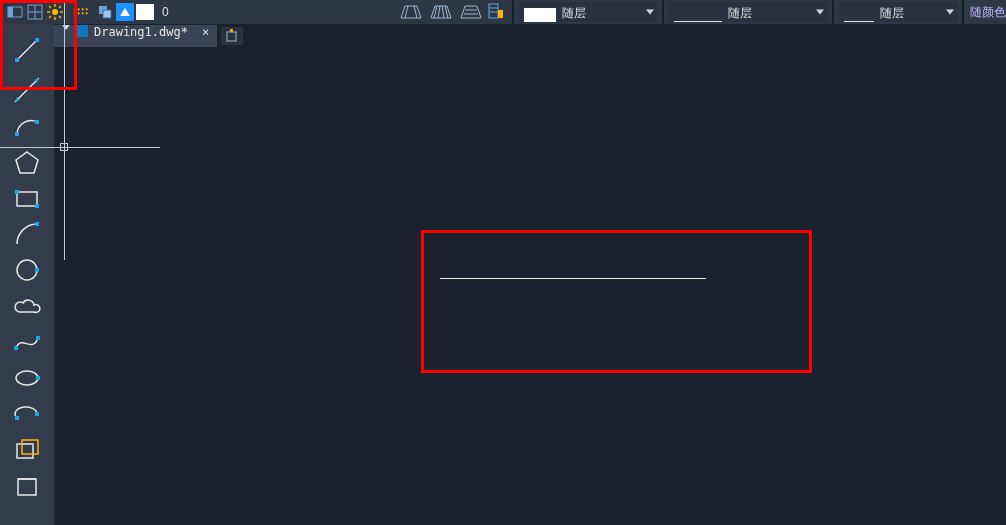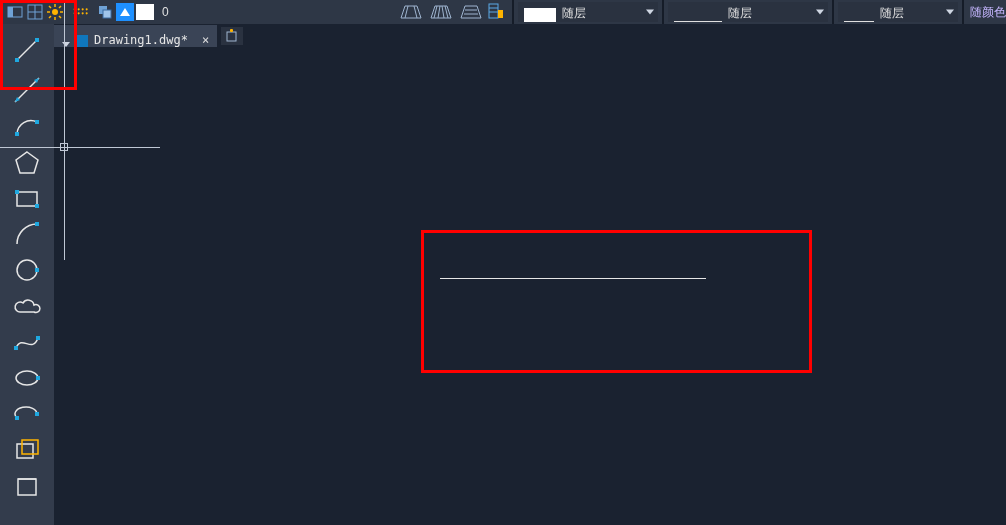--- a/index.html
+++ b/index.html
@@ -63,21 +63,21 @@
   .tool .stroke { stroke:#e6e6e6; stroke-width:1.5; fill:none; }
   .tool .grip { fill:#1fa8e0; }
   .tool.tall { height:40px; }
 
   
   .tabstrip {
     position:absolute; left:54px; top:24px; right:0; height:24px;
     background:#1a2230; display:flex; align-items:center;
   }
   .tab {
-    height:22px; background:#3a4456; color:#e6e6e6; display:flex; align-items:flex-end;
+    height:22px; background:#3a4456; color:#e6e6e6; display:flex; align-items:flex-start;
     padding:0 8px; gap:6px; font-family: Consolas, monospace; font-size:12px;
   }
   .tab .mini-chev { width:0;height:0;border-left:4px solid transparent;border-right:4px solid transparent;border-top:5px solid #cfd6e2; }
   .tab .doc-badge { width:12px;height:12px;background:#0f77bd;display:flex;align-items:center;justify-content:center;font-size:6px;color:#fff; }
   .tab .close { font-size:12px;color:#e0e0e0;margin-left:8px; }
   .new-tab { width:22px;height:18px;margin-left:4px;background:#2a3240;display:flex;align-items:center;justify-content:center; }
   .new-tab svg{width:14px;height:14px;stroke:#9fb5d0;fill:none;}
 
   
   .canvas {

